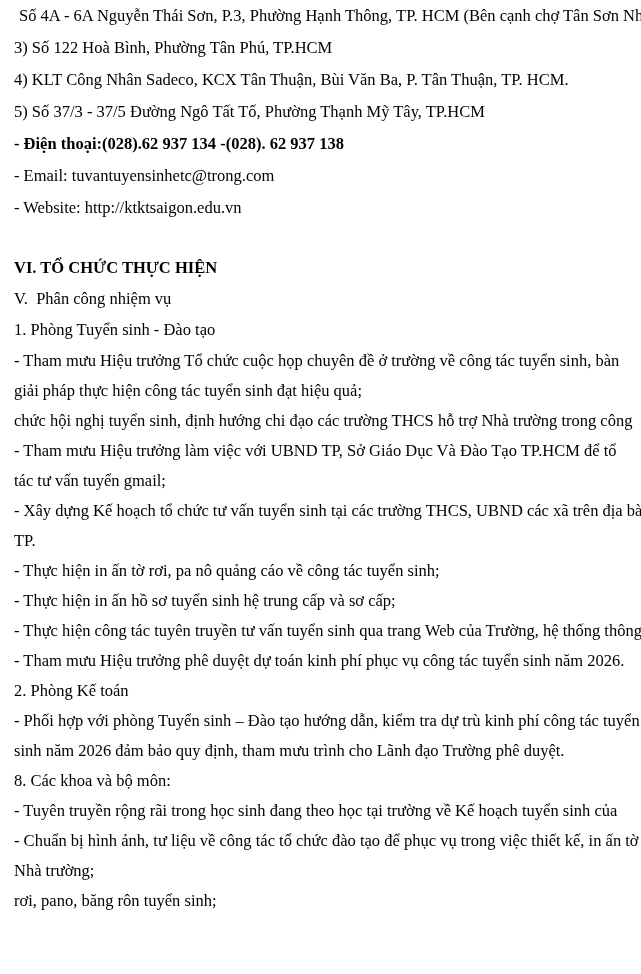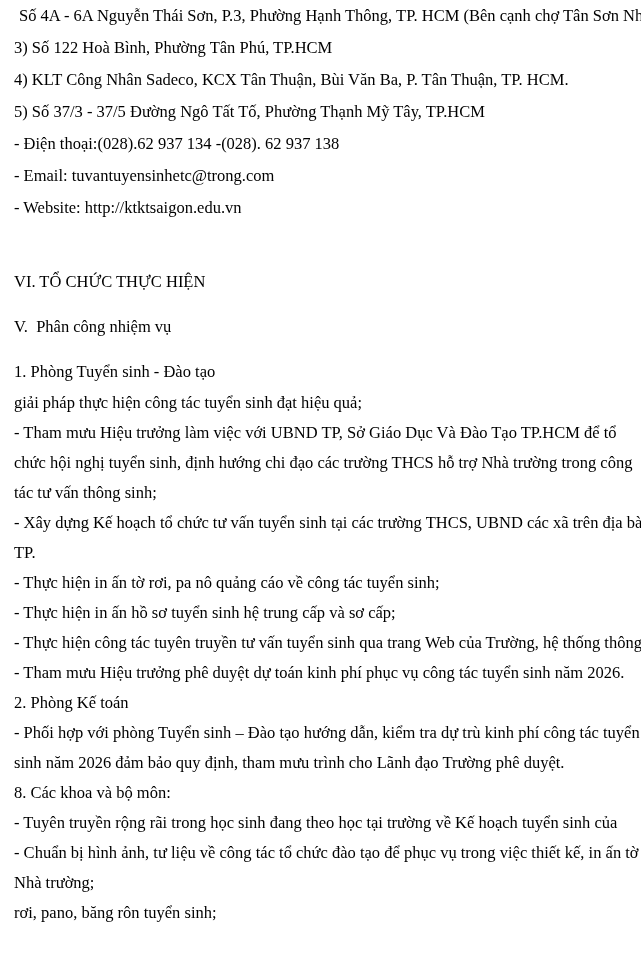--- a/index.html
+++ b/index.html
@@ -17,24 +17,24 @@
     font-family: "Liberation Serif", "DejaVu Serif", serif;
     font-size: 16.5px;
     padding: 6px 6px 0 14px;
     overflow: hidden;
   }
   .line {
     white-space: nowrap;
     line-height: 1.25;
   }
   .line-a { height: 32px; }   
-  .line-h { height: 31px; margin-top: 14px; }   
+  .line-h { height: 31px; }   
   .line-b { height: 30px; }   
   .indent { padding-left: 5px; }
-  .bold { font-weight: normal; }
+  .bold { font-weight: bold; }
   .section-gap { height: 28px; }
 </style>
 </head>
 <body>
 
 <div class="page">
 
   <div>
     <div class="line line-a indent">Số 4A - 6A Nguyễn Thái Sơn, P.3, Phường Hạnh Thông, TP. HCM (Bên cạnh chợ Tân Sơn Nhất).</div>
     <div class="line line-a">3) Số 122 Hoà Bình, Phường Tân Phú, TP.HCM</div>
@@ -44,24 +44,25 @@
     <div class="line line-a">- Email: tuvantuyensinhetc@trong.com</div>
     <div class="line line-a">- Website: http://ktktsaigon.edu.vn</div>
   </div>
 
   <div class="section-gap"></div>
 
   <div>
     <div class="line line-h bold">VI. TỔ CHỨC THỰC HIỆN</div>
     <div class="line line-h">V.&nbsp; Phân công nhiệm vụ</div>
     <div class="line line-h">1. Phòng Tuyển sinh - Đào tạo</div>
+    <div class="line line-b">- Tham mưu Hiệu trưởng Tổ chức cuộc họp chuyên đề ở trường về công tác tuyển sinh, bàn</div>
     <div class="line line-b">giải pháp thực hiện công tác tuyển sinh đạt hiệu quả;</div>
+    <div class="line line-b">chức hội nghị tuyển sinh, định hướng chi đạo các trường THCS hỗ trợ Nhà trường trong công</div>
     <div class="line line-b">- Tham mưu Hiệu trưởng làm việc với UBND TP, Sở Giáo Dục Và Đào Tạo TP.HCM để tổ</div>
-    <div class="line line-b">chức hội nghị tuyển sinh, định hướng chi đạo các trường THCS hỗ trợ Nhà trường trong công</div>
-    <div class="line line-b">tác tư vấn thông sinh;</div>
+    <div class="line line-b">tác tư vấn tuyển gmail;</div>
     <div class="line line-b">- Xây dựng Kế hoạch tổ chức tư vấn tuyển sinh tại các trường THCS, UBND các xã trên địa bàn</div>
     <div class="line line-b">TP.</div>
     <div class="line line-b">- Thực hiện in ấn tờ rơi, pa nô quảng cáo về công tác tuyển sinh;</div>
     <div class="line line-b">- Thực hiện in ấn hồ sơ tuyển sinh hệ trung cấp và sơ cấp;</div>
     <div class="line line-b">- Thực hiện công tác tuyên truyền tư vấn tuyển sinh qua trang Web của Trường, hệ thống thông</div>
     <div class="line line-b">- Tham mưu Hiệu trưởng phê duyệt dự toán kinh phí phục vụ công tác tuyển sinh năm 2026.</div>
     <div class="line line-b">2. Phòng Kế toán</div>
     <div class="line line-b">- Phối hợp với phòng Tuyển sinh – Đào tạo hướng dẫn, kiểm tra dự trù kinh phí công tác tuyển</div>
     <div class="line line-b">sinh năm 2026 đảm bảo quy định, tham mưu trình cho Lãnh đạo Trường phê duyệt.</div>
     <div class="line line-b">8. Các khoa và bộ môn:</div>

